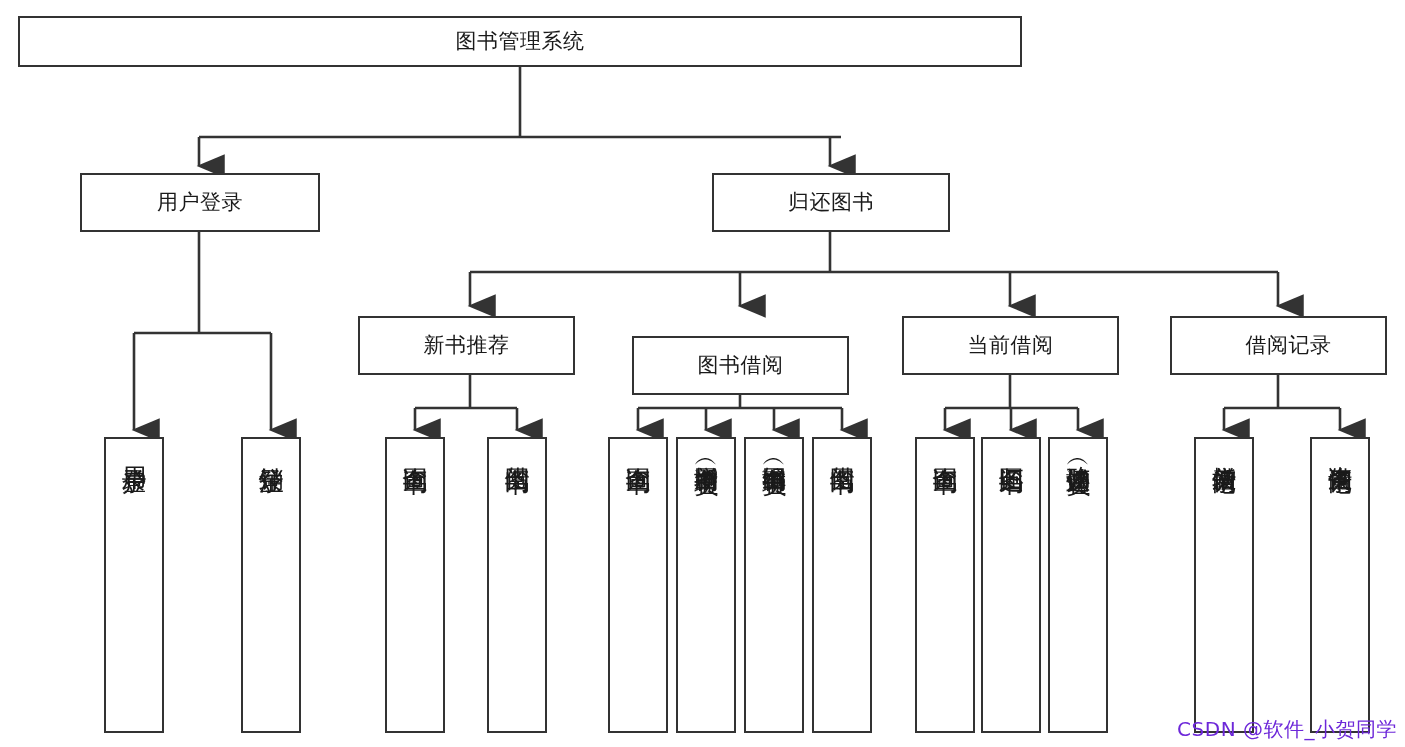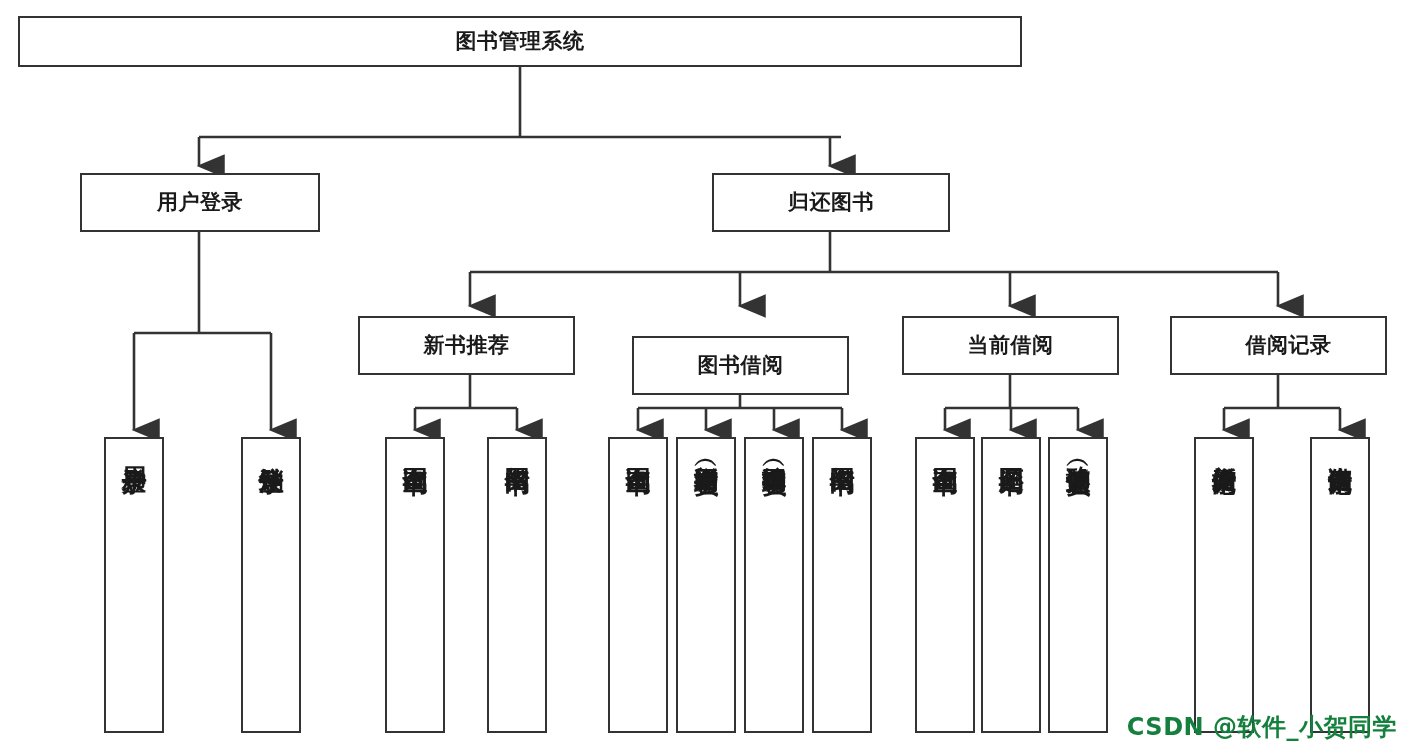--- a/index.html
+++ b/index.html
@@ -27,21 +27,20 @@
   }
   .node {
     position: absolute;
     box-sizing: border-box;
     border: 2.5px solid #333333;
     background: #ffffff;
     display: flex;
     align-items: center;
     justify-content: center;
     color: #1a1a1a;
-    font-weight: bold;
   }
   .node .lbl {
     display: block;
     text-align: center;
     line-height: 1.18;
   }
   
   .node.h .lbl {
     font-size: 21px;
     letter-spacing: 0.5px;
@@ -61,25 +60,24 @@
     letter-spacing: 1px;
     max-height: 100%;
   }
   .node.v.tall .lbl {
     font-size: 24px;
   }
   .watermark {
     position: absolute;
     right: 8px;
     bottom: 4px;
-    font-size: 24px;
-    color: #15803d;
+    font-size: 20px;
+    color: #6d28d9;
     letter-spacing: 0.5px;
     white-space: nowrap;
-    font-weight: bold;
   }
 </style>
 </head>
 <body>
 
 <div id="canvas">
 
   <svg id="wires" viewBox="0 0 1405 747">
     <defs>
       <marker id="arrow" viewBox="0 0 10 12" refX="5" refY="11" markerWidth="9" markerHeight="11" orient="auto-start-reverse">

